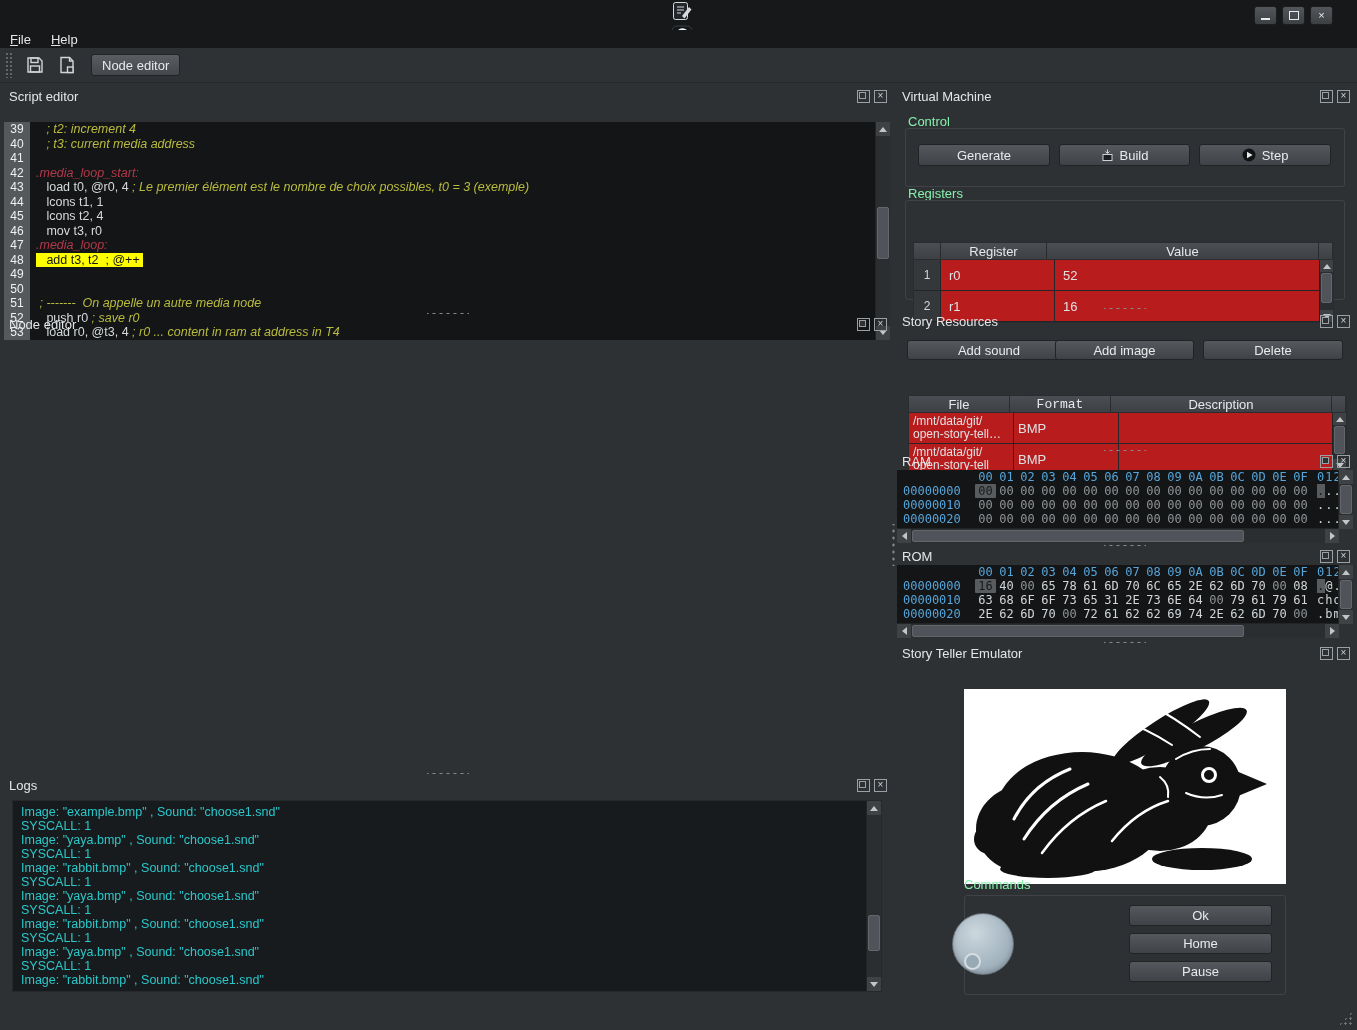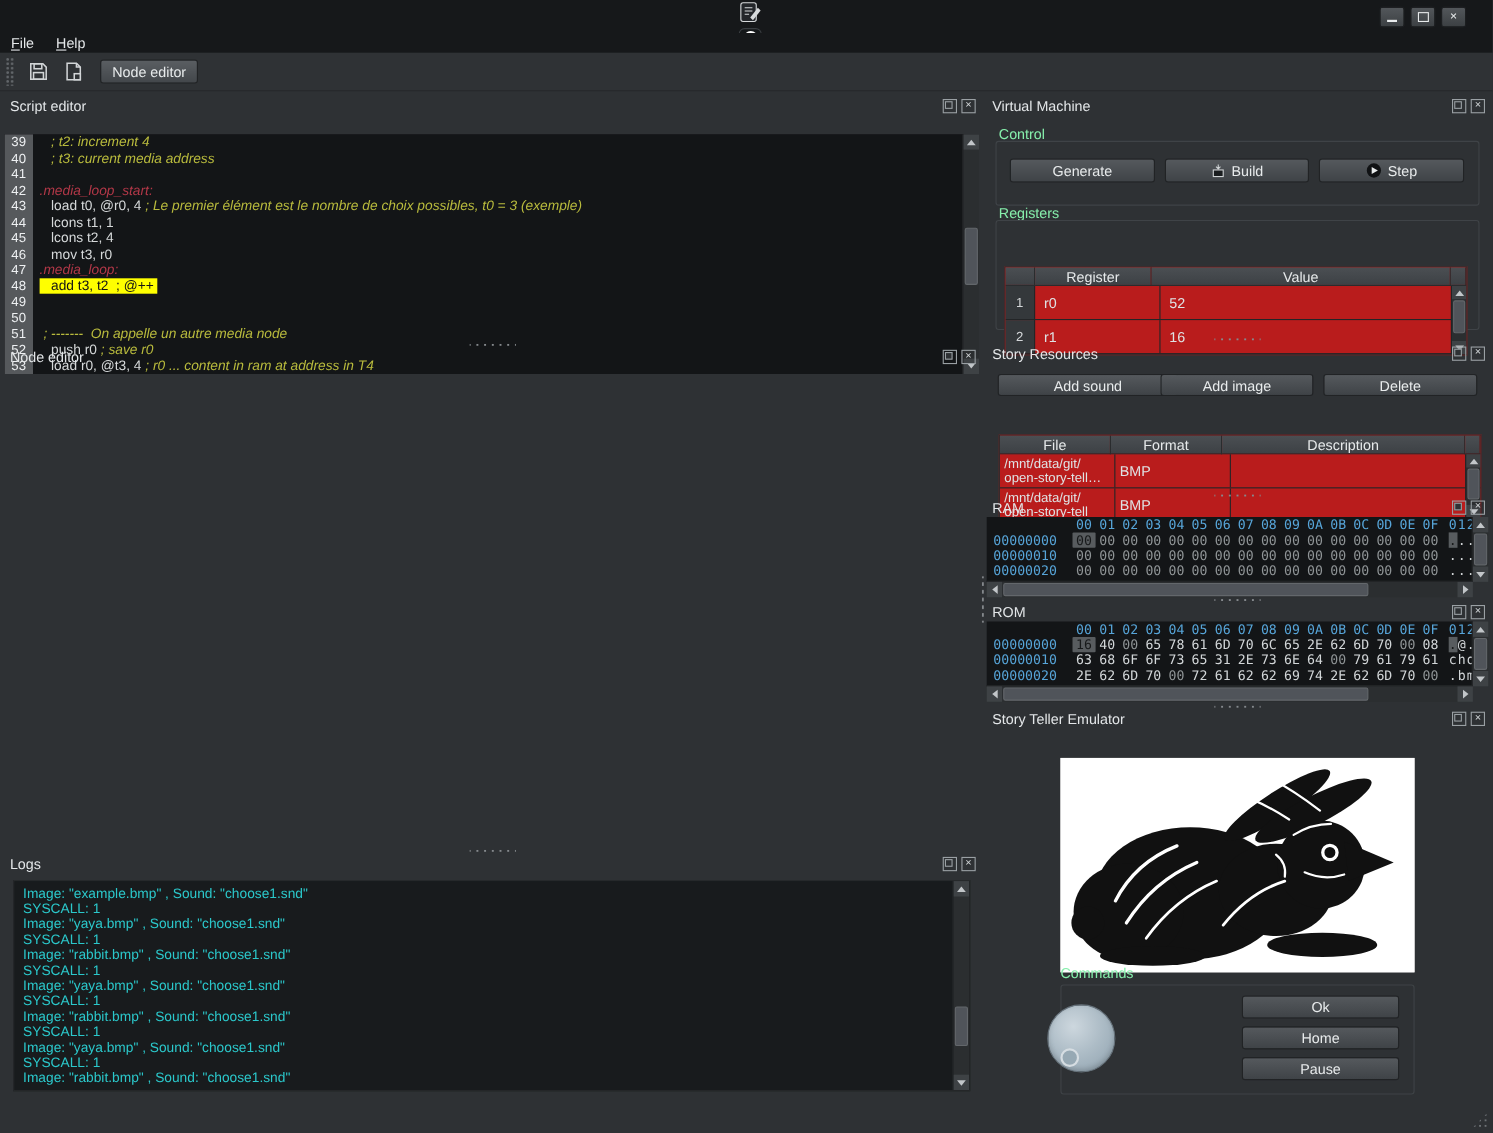--- a/index.html
+++ b/index.html
@@ -427,21 +427,21 @@
       <span class="dock-btn">×</span>
     </span>
   </div>
   <div class="panel-body">
     <button class="btn" style="left:10px;top:10px;width:164px;height:20px;">Add sound</button>
     <button class="btn" style="left:158px;top:10px;width:139px;height:20px;">Add image</button>
     <button class="btn" style="left:306px;top:10px;width:140px;height:20px;">Delete</button>
     <div class="table" style="left:11px;top:38px;width:437px;height:75px;">
       <div class="thead">
         <span class="th" style="width:100px;">File</span>
-        <span class="th" style="width:100px;">Format</span>
+        <span class="th" style="width:100px;font-family:Liberation Mono, monospace;">Format</span>
         <span class="th" style="flex:1;">Description</span>
         <span class="th" style="width:13px;"></span>
       </div>
       <div id="resource-rows">
           <div class="res-row">
             <div class="res-file">
               <div>/mnt/data/git/</div>
               <div>open-story-tell…</div>
             </div>
             <span class="res-fmt">BMP</span>

